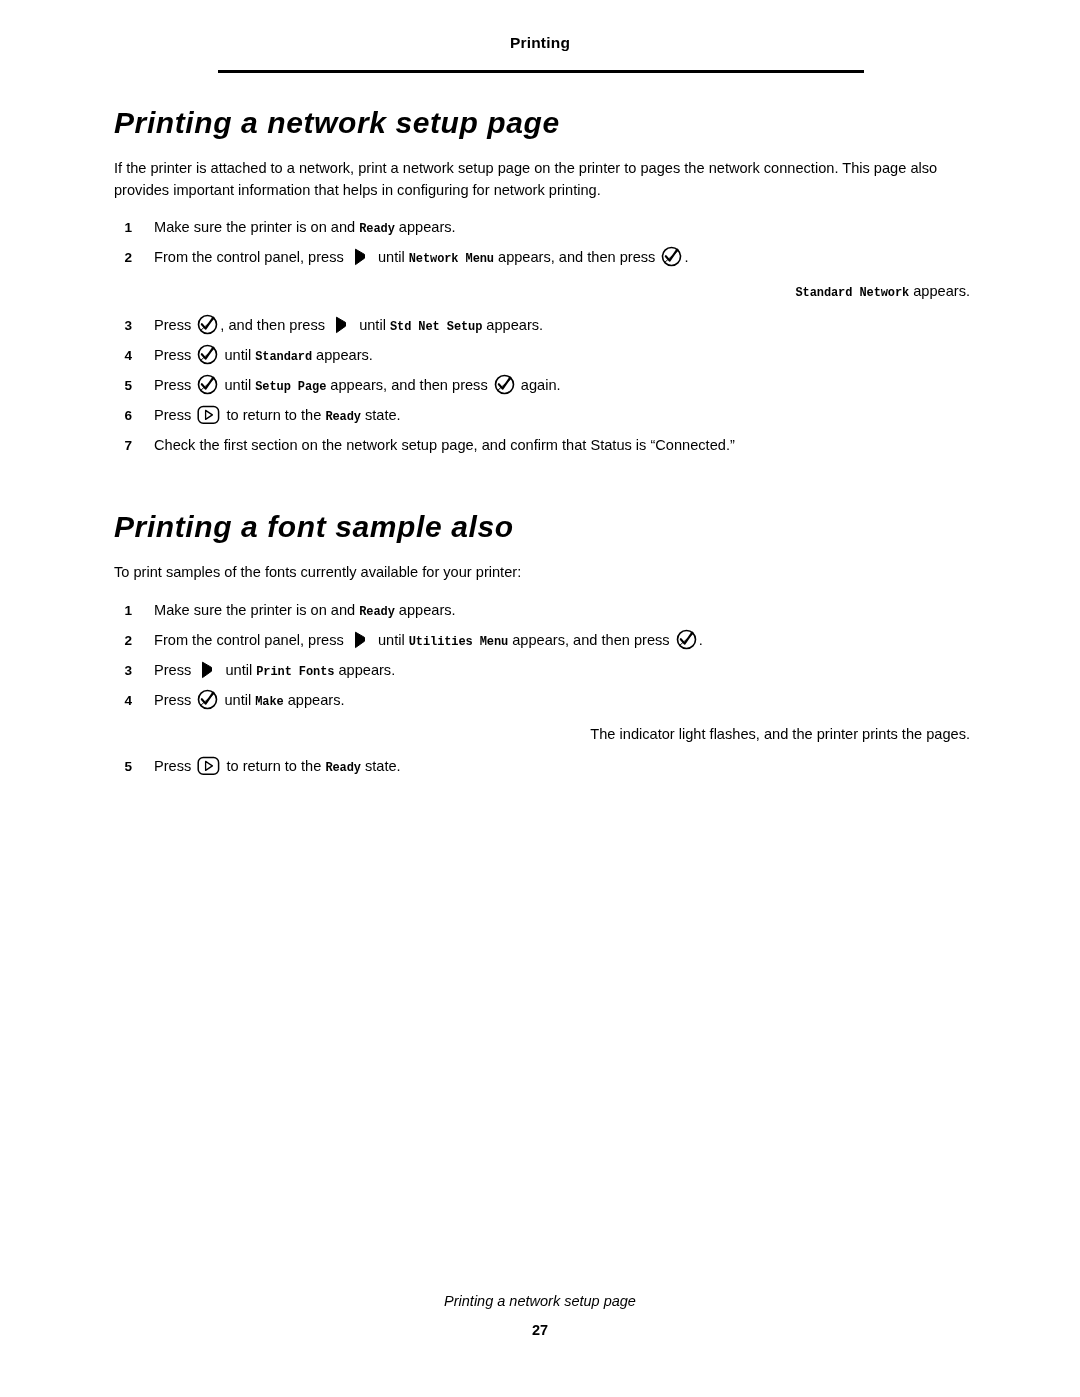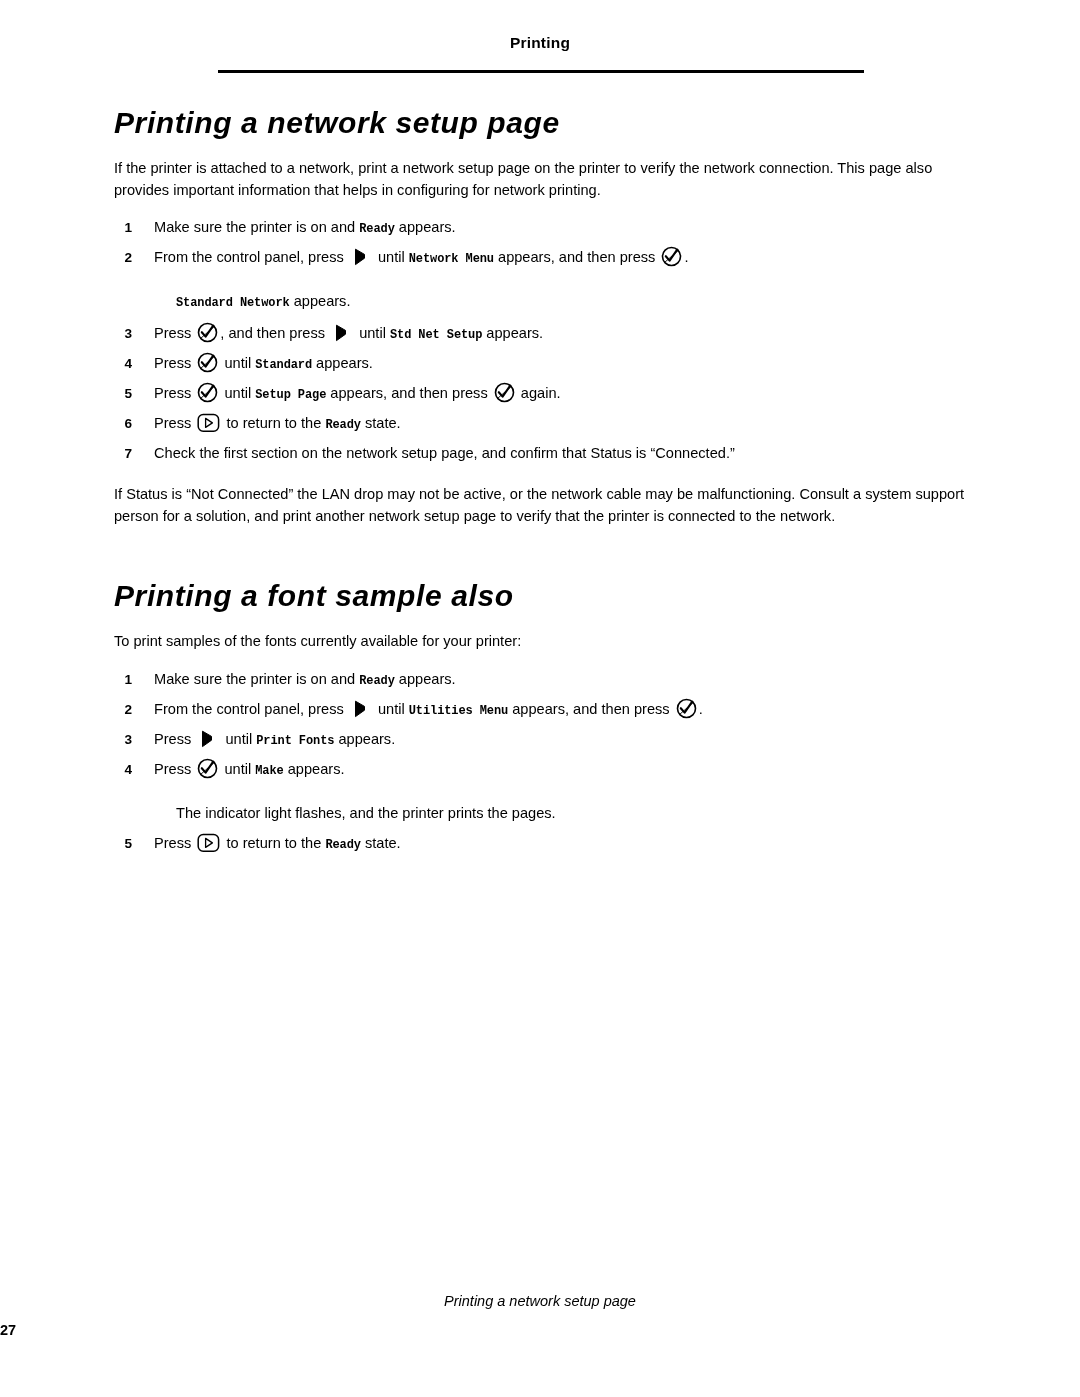--- a/index.html
+++ b/index.html
@@ -88,22 +88,23 @@
     box-sizing: border-box;
     font-weight: bold;
     font-size: 13.6px;
   }
   .step .txt {
     flex: 1 1 auto;
   }
   .sub {
     margin-left: 62px;
     font-size: 14.6px;
-    line-height: 27px;
-    margin-top: 17px;
+    line-height: 32px;
+    margin-top: 4px;
+    text-align: right;
   }
 
   .mono {
     font-family: "Liberation Mono", "DejaVu Sans Mono", monospace;
     font-weight: bold;
     font-size: 12px;
     letter-spacing: -0.1px;
   }
 
   
@@ -144,37 +145,37 @@
     width: 1080px;
     text-align: center;
     font-size: 14.5px;
     font-style: italic;
   }
   .footer-page {
     position: absolute;
     left: 0;
     top: 1322px;
     width: 1080px;
-    text-align: left;
+    text-align: center;
     font-size: 14.5px;
     font-weight: bold;
   }
 </style>
 </head>
 <body>
 
 <div class="page">
 
   <div class="header">Printing</div>
   <div class="header-rule"></div>
 
   <div class="content">
 
     <h1 class="title">Printing a network setup page</h1>
-    <p class="para">If the printer is attached to a network, print a network setup page on the printer to verify the network connection. This page also provides important information that helps in configuring for network printing.</p>
+    <p class="para">If the printer is attached to a network, print a network setup page on the printer to pages the network connection. This page also provides important information that helps in configuring for network printing.</p>
     <div class="steps">
         <div class="step">
           <div class="num">1</div>
           <div class="txt"><span>Make sure the printer is on and </span><span class="mono">Ready</span><span> appears.</span></div>
         </div>
         <div class="step">
           <div class="num">2</div>
           <div class="txt"><span>From the control panel, press </span><span class="icon icon-arrow"><svg width="20" height="20" viewBox="0 0 20 20">
                 <path d="M4.5 2.2 L13.5 7.4 L13.5 11.2 L4.5 17.6 Z" fill="#000000"></path>
                 <path d="M4.5 2.2 L13.5 7.4 L13.5 11.2 L4.5 17.6 Z" fill="none" stroke="#000000" stroke-width="1"></path>
@@ -221,21 +222,20 @@
           <div class="txt"><span>Press </span><span class="icon icon-back"><svg width="23" height="20" viewBox="0 0 23 20">
                 <rect x="1.2" y="1.6" width="20.4" height="16.6" rx="5" ry="5" fill="#ffffff" stroke="#000000" stroke-width="1.5"></rect>
                 <path d="M8.6 5.4 L15.4 9.9 L8.6 14.4 Z" fill="none" stroke="#000000" stroke-width="1.3" stroke-linejoin="round"></path>
               </svg></span><span> to return to the </span><span class="mono">Ready</span><span> state.</span></div>
         </div>
         <div class="step">
           <div class="num">7</div>
           <div class="txt"><span>Check the first section on the network setup page, and confirm that Status is “Connected.”</span></div>
         </div>
       </div>
-    <p class="para">If Status is “Not Connected” the LAN drop may not be active, or the network cable may be malfunctioning. Consult a system support person for a solution, and print another network setup page to verify that the printer is connected to the network.</p>
 
     <h1 class="title second">Printing a font sample also</h1>
     <p class="para">To print samples of the fonts currently available for your printer:</p>
     <div class="steps">
         <div class="step">
           <div class="num">1</div>
           <div class="txt"><span>Make sure the printer is on and </span><span class="mono">Ready</span><span> appears.</span></div>
         </div>
         <div class="step">
           <div class="num">2</div>

